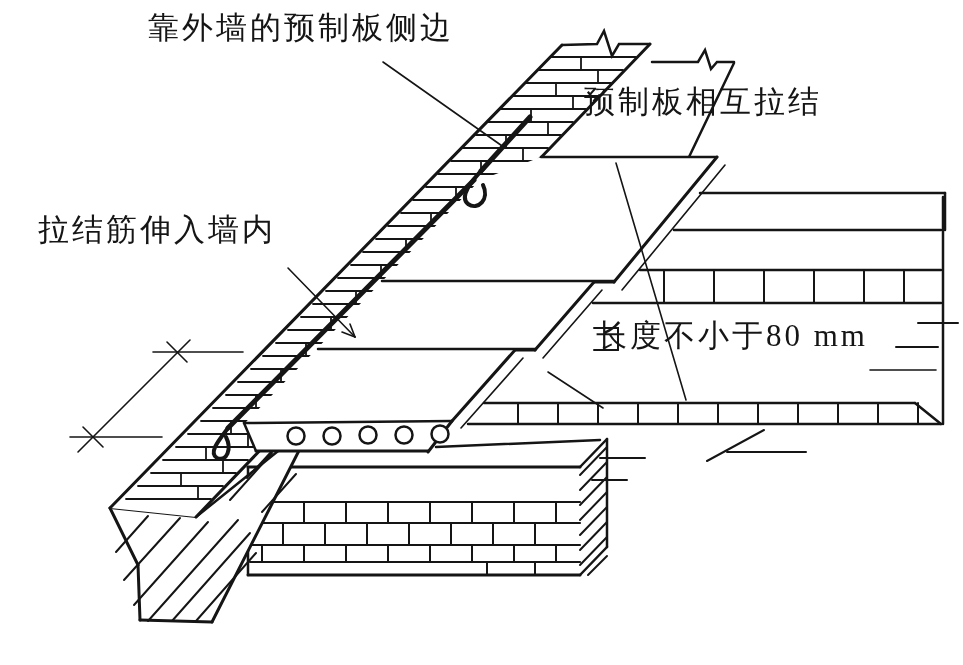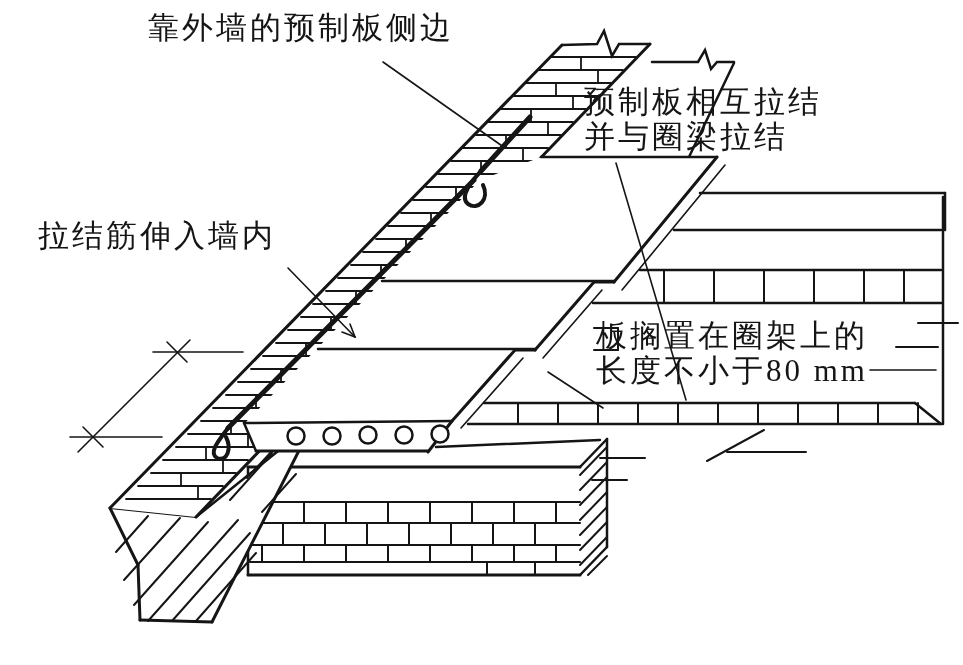--- a/index.html
+++ b/index.html
@@ -277,25 +277,23 @@
     <line x1="548" y1="372" x2="603" y2="408"></line>
   </g>
 </svg>
 
   <div class="ann" style="left:148px; top:10px;">
     <span class="ln">靠外墙的预制板侧边</span>
   </div>
 
   <div class="ann" style="left:584px; top:84px;">
     <span class="ln">预制板相互拉结</span>
-    <span class="ln">并与圈梁拉结</span>
-  </div>
-
-  <div class="ann" style="left:38px; top:218px;">
+  </div>
+
+  <div class="ann" style="left:38px; top:212px;">
     <span class="ln">拉结筋伸入墙内</span>
   </div>
 
   <div class="ann" style="left:596px; top:318px;">
-    <span class="ln">板搁置在圈架上的</span>
     <span class="ln">长度不小于80 mm</span>
   </div>
 
 </div>
 
 </body></html>

